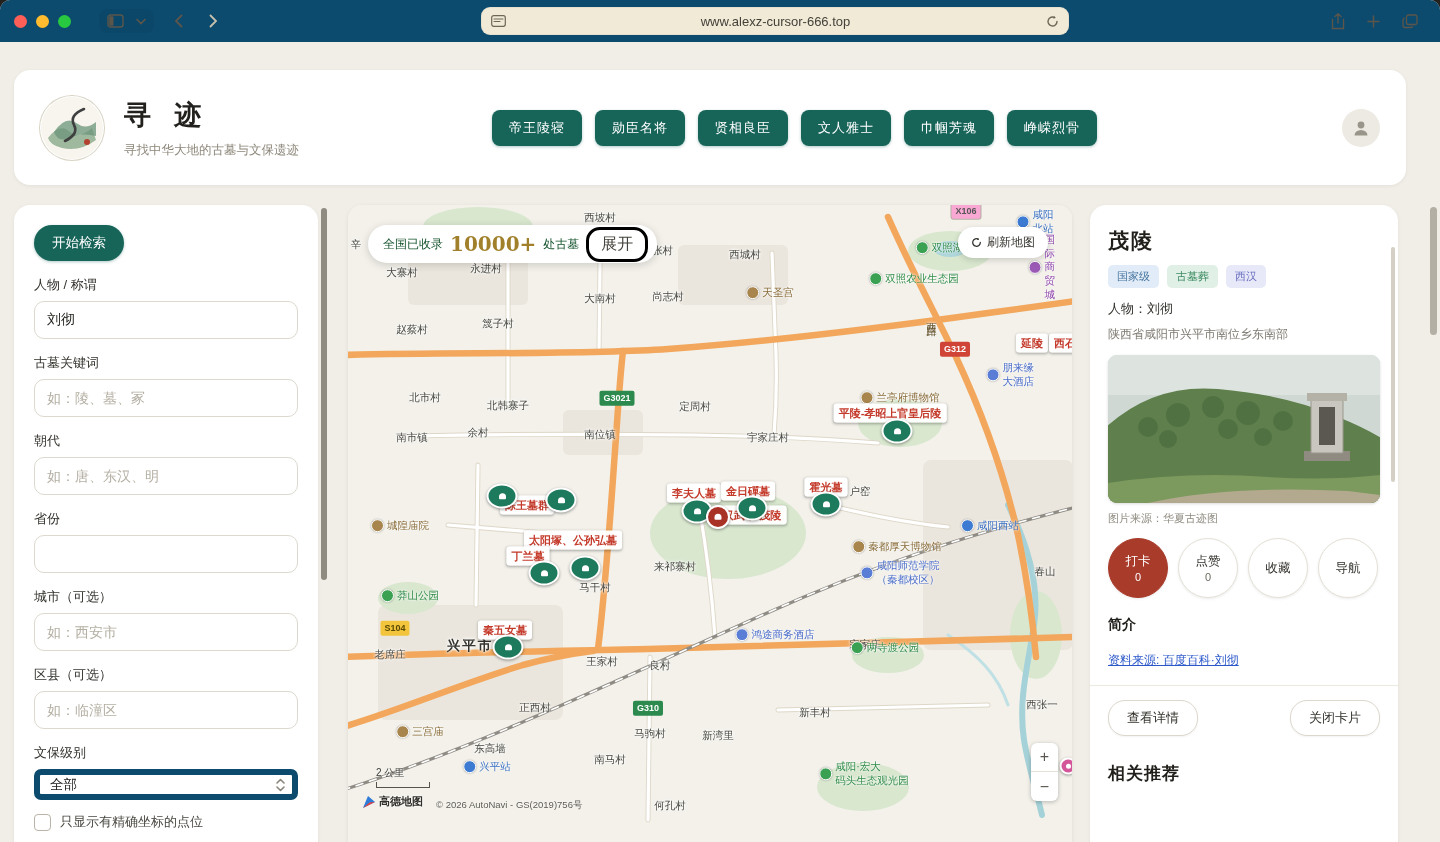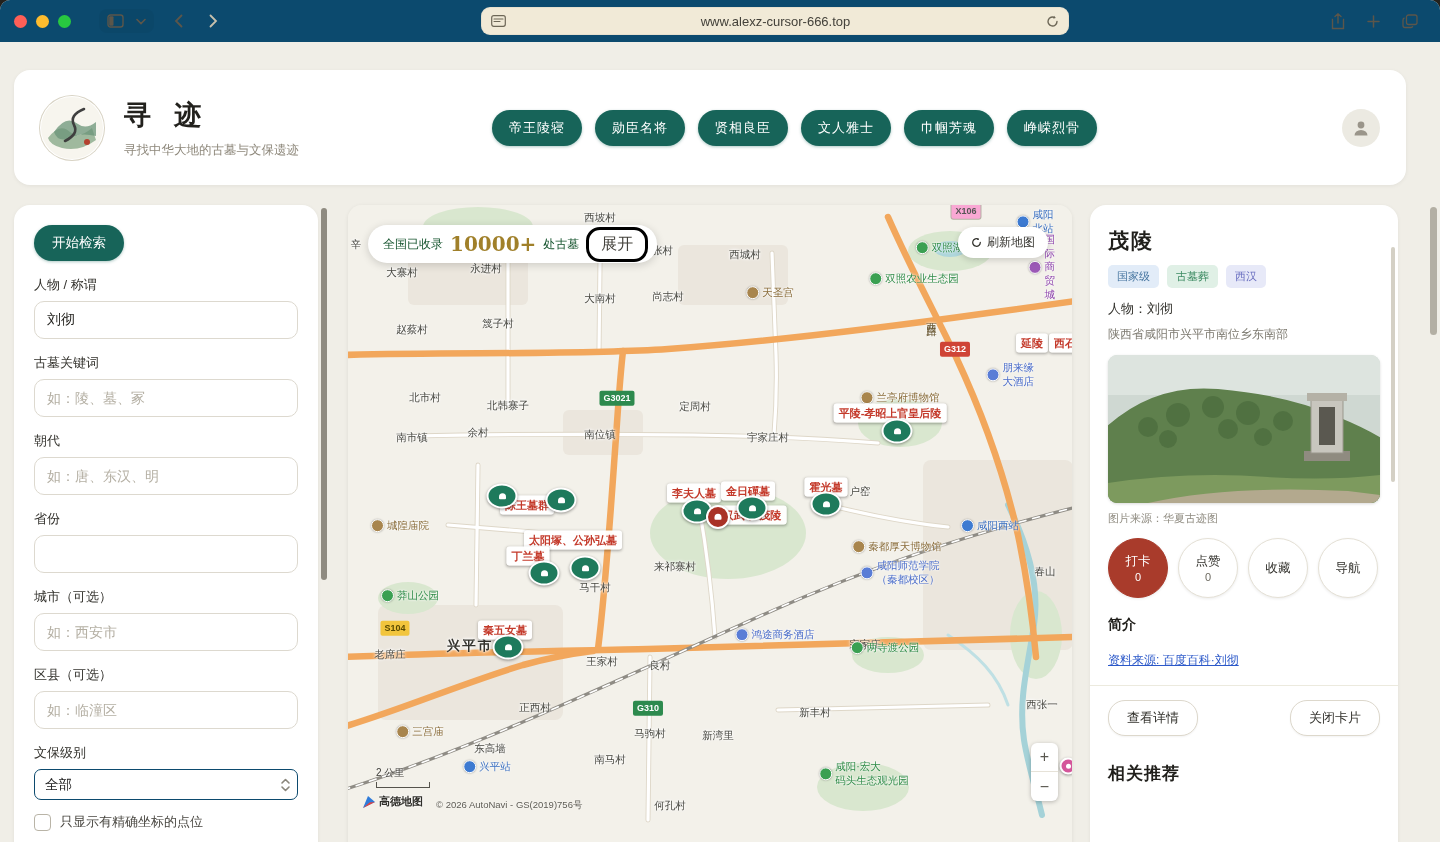--- a/index.html
+++ b/index.html
@@ -25,30 +25,30 @@
   .card{background:#fff;border-radius:16px;box-shadow:0 1px 4px rgba(0,0,0,.06);}
 
   
   .header-card{position:absolute;left:14px;top:28px;width:1392px;height:115px;display:flex;align-items:center;padding:0 26px;box-sizing:border-box;}
   .brand{display:flex;align-items:center;width:452px;}
   .logo{width:64px;height:64px;border-radius:50%;overflow:hidden;flex:none;box-shadow:0 0 0 1px #d8d3c4;}
   .titles{margin-left:20px;}
   .site-title{font-family:"DejaVu Serif","Liberation Serif",serif;font-size:27px;font-weight:bold;color:#22211d;letter-spacing:7px;}
   .site-sub{font-size:12.5px;color:#8d877a;margin-top:9px;}
   .pills{display:flex;gap:13px;align-items:center;}
-  .pill{background:#176459;color:#fff;border:none;font-size:13px;padding:9px 17px;border-radius:18px;cursor:pointer;letter-spacing:1px;box-shadow:0 1px 3px rgba(23,100,89,.35);font-family:Liberation Sans, sans-serif;}
+  .pill{background:#176459;color:#fff;border:none;font-size:13px;padding:9px 17px;border-radius:8px;cursor:pointer;letter-spacing:1px;box-shadow:0 1px 3px rgba(23,100,89,.35);font-family:Liberation Sans, sans-serif;}
   .avatar{margin-left:auto;width:38px;height:38px;border-radius:50%;background:#eceae2;border:none;display:flex;align-items:center;justify-content:center;cursor:pointer;}
 
   
   .sidebar-card{position:absolute;left:14px;top:163px;width:304px;height:700px;padding:20px;box-sizing:border-box;}
   .btn-green{background:#176459;color:#fff;border:none;font-size:13.5px;padding:9px 18px;border-radius:18px;cursor:pointer;box-shadow:0 1px 3px rgba(23,100,89,.35);font-family:inherit;}
   .field-label{font-size:13px;color:#33322d;margin:15px 0 7px;font-weight:500;}
   .field-input{width:100%;height:38px;border:1px solid #ddd9cf;border-radius:10px;padding:0 12px;box-sizing:border-box;font-size:14px;color:#1f1e1a;background:#fff;font-family:inherit;outline:none;}
   .field-input::placeholder{color:#b4afa3;}
-  .selectbox{width:100%;height:31px;border:1px solid #0c4a6e;border-radius:7px;display:flex;align-items:center;padding:0 6px 0 10px;box-sizing:border-box;cursor:pointer;background:#fff;}
+  .selectbox{width:100%;height:31px;border:6px solid #0c4a6e;border-radius:7px;display:flex;align-items:center;padding:0 6px 0 10px;box-sizing:border-box;cursor:pointer;background:#fff;}
   .selectbox .sval{flex:1;font-size:13.5px;color:#222;}
   .cbrow{display:flex;align-items:center;gap:9px;margin-top:13px;cursor:pointer;}
   .cbox{width:15px;height:15px;border:1.5px solid #b9b4a7;border-radius:4px;background:#fff;flex:none;}
   .cbtext{font-size:13px;color:#4a4842;}
   .sb-scroll{position:absolute;left:321px;top:166px;width:6px;height:372px;border-radius:3px;background:#8f8b81;}
 
   
   .map-card{position:absolute;left:348px;top:163px;width:724px;height:700px;border-radius:14px;overflow:hidden;background:#f3f1ea;box-shadow:0 1px 4px rgba(0,0,0,.08);}
   .map-bg{position:absolute;left:0;top:0;}
   #map-labels{position:absolute;inset:0;}

